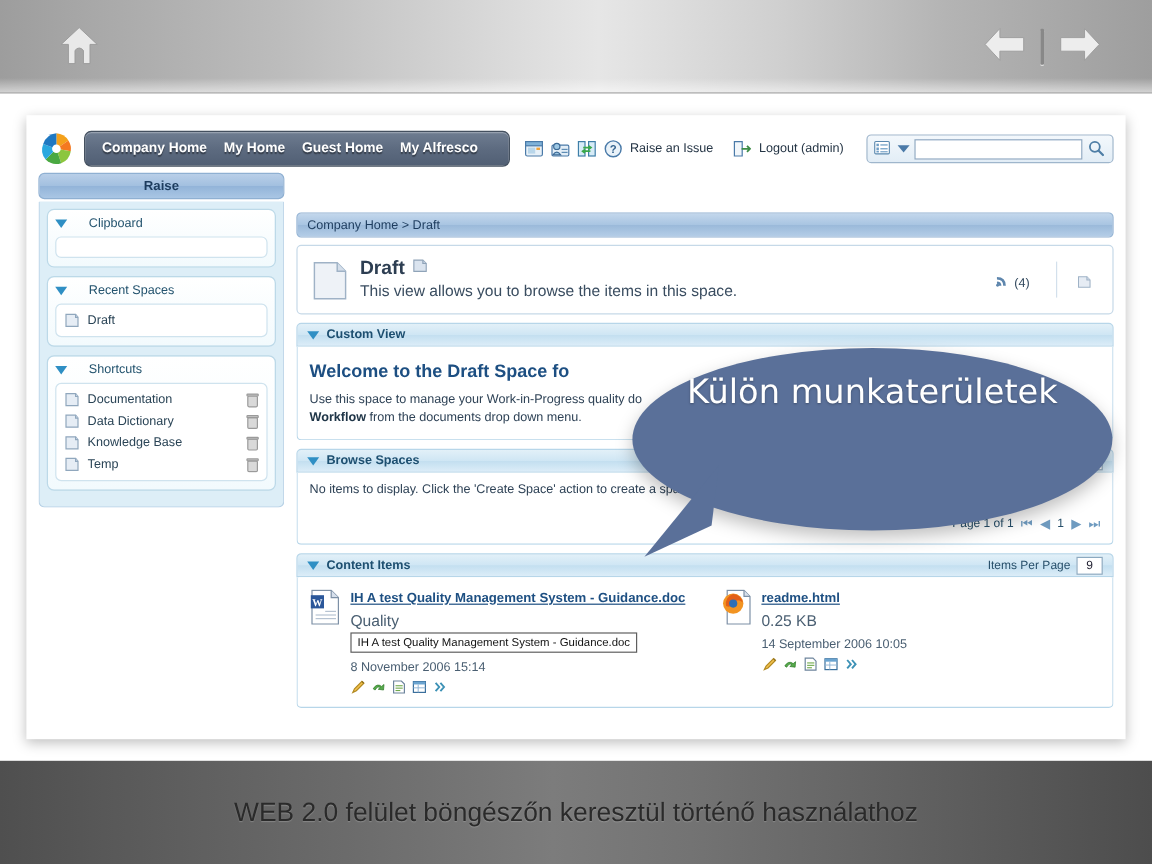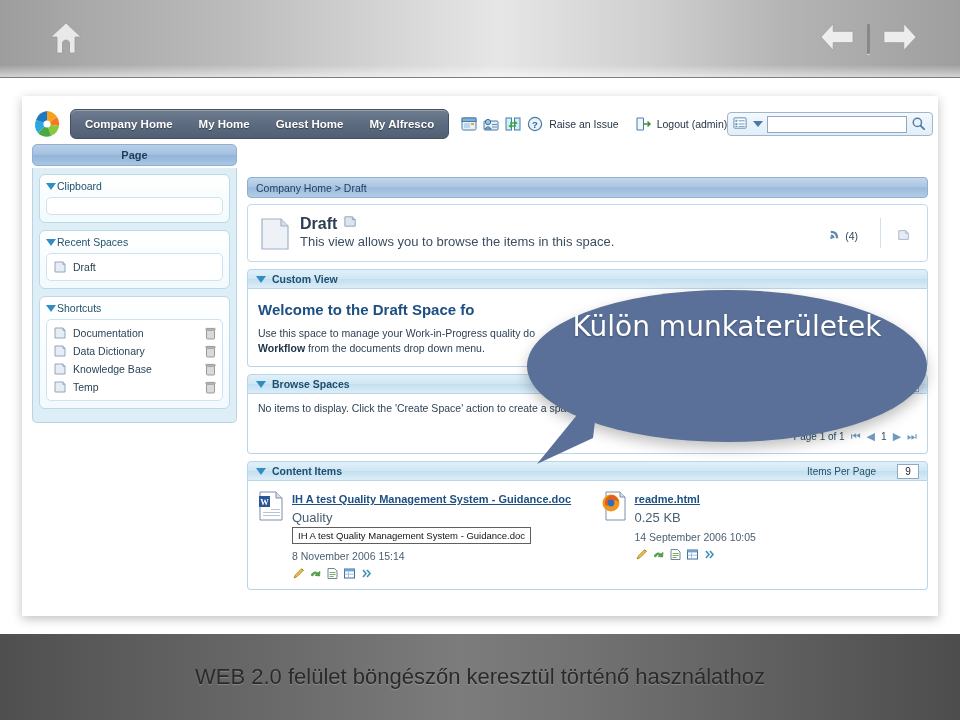--- a/index.html
+++ b/index.html
@@ -52,21 +52,21 @@
   .af-header {
     position: relative; height: 48px; padding: 8px 10px 0 10px;
     display: flex; align-items: center;
   }
   .af-logo { width: 30px; height: 30px; flex: 0 0 auto; margin-right: 8px; }
 
   .af-navbar {
     flex: 0 0 auto; height: 30px; min-width: 355px;
     background: linear-gradient(to bottom, #6f7d91 0%, #5d6b80 50%, #515f74 100%);
     border: 1px solid #44505f; border-radius: 6px;
-    display: flex; align-items: center; padding: 0 14px; gap: 26px;
+    display: flex; align-items: center; padding: 0 14px; gap: 14px;
     box-shadow: inset 0 1px 0 rgba(255,255,255,.28);
   }
   .af-navbar a {
     color: #ffffff; font-size: 11.5px; font-weight: bold;
     text-decoration: none; white-space: nowrap;
     text-shadow: 0 1px 1px rgba(0,0,0,.45);
   }
 
   .af-tools {
     flex: 1 1 auto; display: flex; align-items: center; gap: 6px;
@@ -111,21 +111,21 @@
   .shelf-box {
     border: 1px solid #b9d2e6; border-top: none; border-radius: 0 0 5px 5px;
     background: #ddeef7; padding: 6px; margin-top: 2px;
   }
   .shelf-group {
     background: linear-gradient(to bottom,#ffffff,#f2fafd);
     border: 1px solid #bcd9e8; border-radius: 6px;
     margin-bottom: 7px; padding: 5px 6px 7px 6px;
   }
   .shelf-title {
-    display: flex; align-items: center; gap: 1px;
+    display: flex; align-items: center; gap: 18px;
     font-size: 10.5px; color: #23536e; margin-bottom: 5px; text-align: right;
   }
   .tri {
     width: 0; height: 0; border-left: 5px solid transparent;
     border-right: 5px solid transparent; border-top: 7px solid #2f8fc4;
     flex: 0 0 auto;
   }
   .shelf-inner {
     background: #fff; border: 1px solid #cfe3ee; border-radius: 5px;
     padding: 4px 6px; min-height: 18px;
@@ -164,21 +164,21 @@
   .draft-vline { width: 1px; background: #d3e0ec; align-self: stretch; margin: 4px 8px; }
 
   .sec-header {
     background: linear-gradient(to bottom,#e2f0f8,#cfe6f4 50%,#c3dff0 52%,#dcedf8);
     border: 1px solid #b7d6e9; border-radius: 4px 4px 0 0;
     height: 20px; display: flex; align-items: center; gap: 6px;
     padding: 0 8px; font-size: 10.5px; font-weight: bold; color: #1d4f70;
   }
   .sec-header .spacer { flex: 1 1 auto; }
   .ipp {
-    display: flex; align-items: center; gap: 21px;
+    display: flex; align-items: center; gap: 5px;
     font-weight: normal; font-size: 10px; color: #28506b;
   }
   .ipp-box {
     width: 22px; height: 15px; border: 1px solid #8ba9c0; background: #fff;
     font-size: 10px; text-align: center; line-height: 13px; color: #223;
   }
   .sec-body {
     border: 1px solid #b7d6e9; border-top: none; border-radius: 0 0 4px 4px;
     background: #fff; padding: 8px 10px 10px 10px;
   }
@@ -363,21 +363,21 @@
             <circle cx="6.8" cy="6.8" r="4.4" fill="none" stroke="#4e7ea6" stroke-width="1.6"></circle>
             <path d="M10.2 10.2 L14 14" stroke="#4e7ea6" stroke-width="2" stroke-linecap="round"></path>
           </svg>
         </span>
       </div>
     </div>
 
     <div class="af-body">
 
       <aside class="sidebar">
-        <div class="panel-header shelf-header">Page</div>
+        <div class="panel-header shelf-header">Raise</div>
 
         <div class="shelf-box">
 
           <div class="shelf-group">
             <div class="shelf-title">
               <span class="tri"></span>
               <span>Clipboard</span>
             </div>
             <div class="shelf-inner"></div>
           </div>

